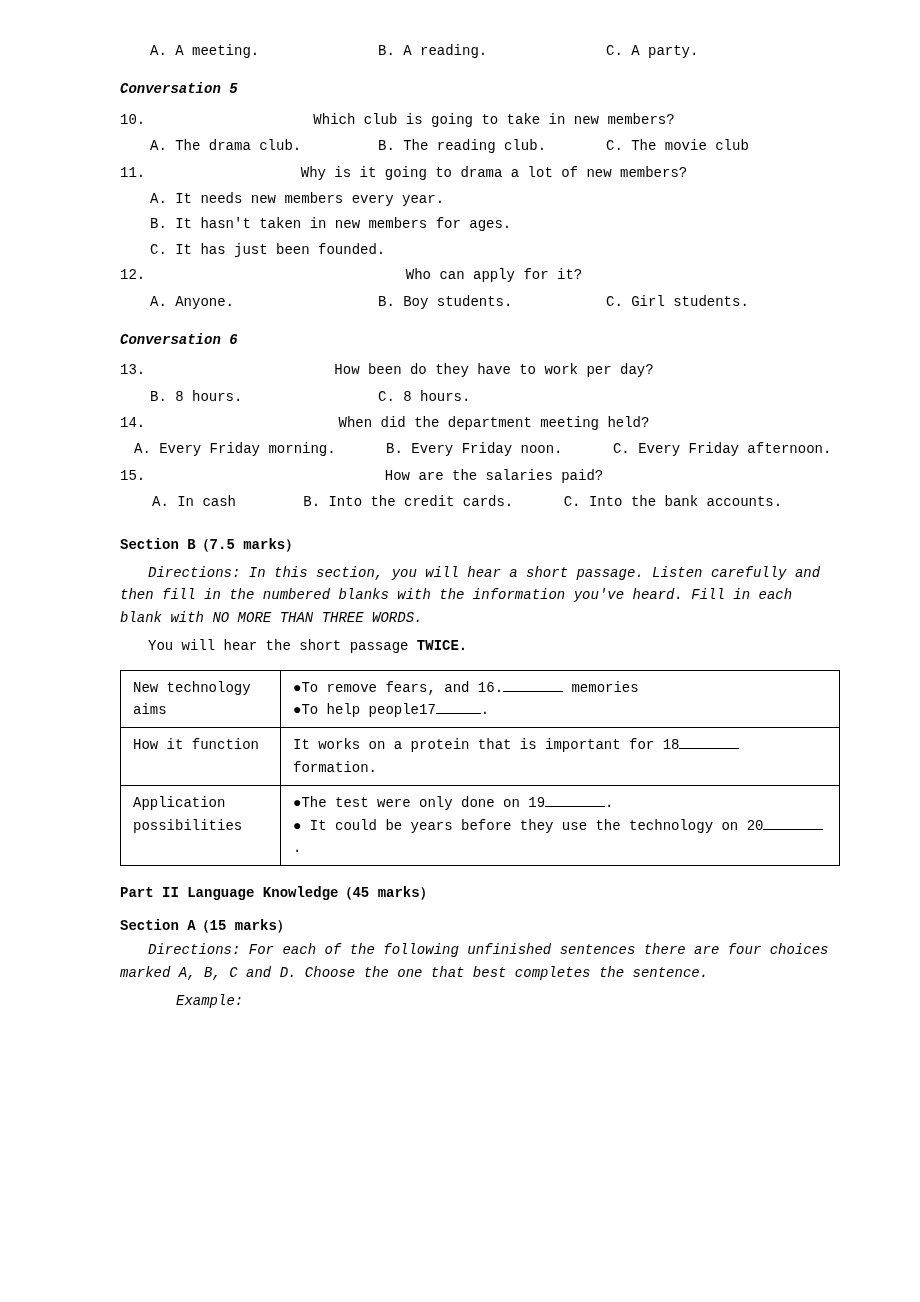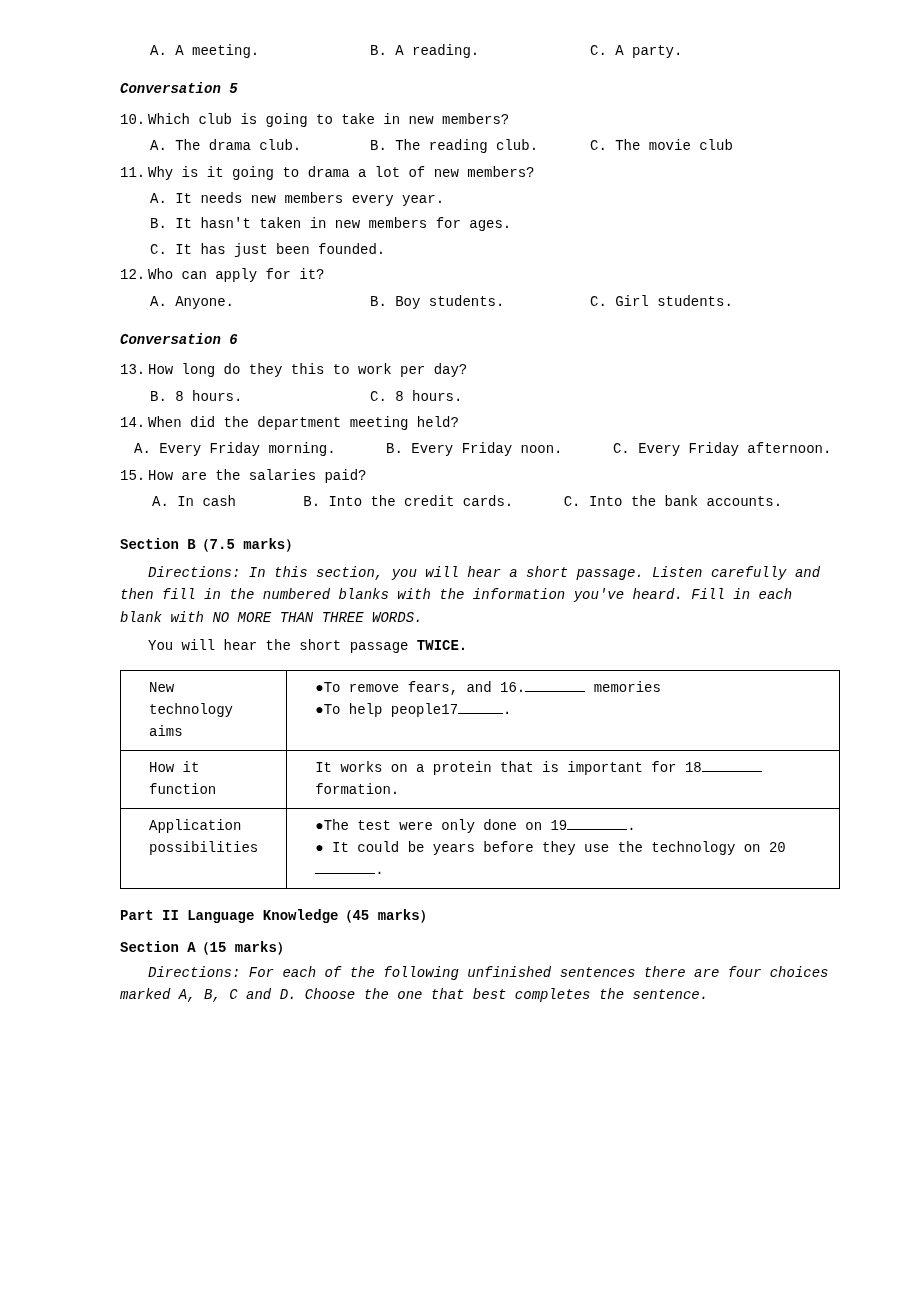--- a/index.html
+++ b/index.html
@@ -14,21 +14,21 @@
       color: #000;
       width: 920px;
       min-height: 1302px;
       padding: 40px 80px 40px 120px;
       line-height: 1.6;
     }
     .options-row {
       margin-left: 30px;
       margin-bottom: 4px;
       display: flex;
-      gap: 0;
+      gap: 8px;
     }
     .option-col {
       min-width: 220px;
     }
     .conversation-title {
       font-style: italic;
       font-weight: bold;
       margin: 16px 0 8px 0;
     }
     .section-title {
@@ -48,21 +48,21 @@
       font-weight: bold;
       margin-top: 17px;
     }
     table {
       border-collapse: collapse;
       width: 100%;
       margin: 12px 0 16px 0;
     }
     table td {
       border: 1px solid #000;
-      padding: 6px 28px;
+      padding: 6px 12px;
       vertical-align: top;
       font-family: 'Courier New', Courier, monospace;
       font-size: 14px;
     }
     .td-label {
       width: 160px;
     }
     .blank {
       display: inline-block;
       min-width: 60px;
@@ -79,20 +79,21 @@
     .q-num {
       display: inline-block;
       min-width: 28px;
     }
     .q-row {
       display: flex;
       margin-bottom: 4px;
     }
     .q-content {
       flex: 1;
+      text-align: center;
     }
     .answer-row {
       margin-left: 30px;
       margin-bottom: 3px;
     }
   </style>
 </head>
 <body>
 
 <div class="options-row">
@@ -128,21 +129,21 @@
 <div class="options-row">
   <div class="option-col">A. Anyone.</div>
   <div class="option-col">B. Boy students.</div>
   <div class="option-col">C. Girl students.</div>
 </div>
 
 <div class="conversation-title">Conversation 6</div>
 
 <div class="q-row">
   <span class="q-num">13.</span>
-  <div class="q-content">How long do they this to work per day?</div>
+  <div class="q-content">How been do they have to work per day?</div>
 </div>
 <div class="options-row">
   <div class="option-col">B. 8 hours.</div>
   <div class="option-col">C. 8 hours.</div>
 </div>
 
 <div class="q-row">
   <span class="q-num">14.</span>
   <div class="q-content">When did the department meeting held?</div>
 </div>
@@ -207,13 +208,14 @@
         </div>
       </td>
     </tr>
   </tbody>
 </table>
 
 <div>
   <div class="part-title">Part II  Language Knowledge（45 marks）</div>
   <div class="part-title">Section A（15 marks）</div>
   <div class="directions">Directions: For each of the following unfinished sentences there are four choices marked A, B, C and D. Choose the one  that best completes the sentence.</div>
+  <div class="example">Example:</div>
 </div>
 
 </body></html>

